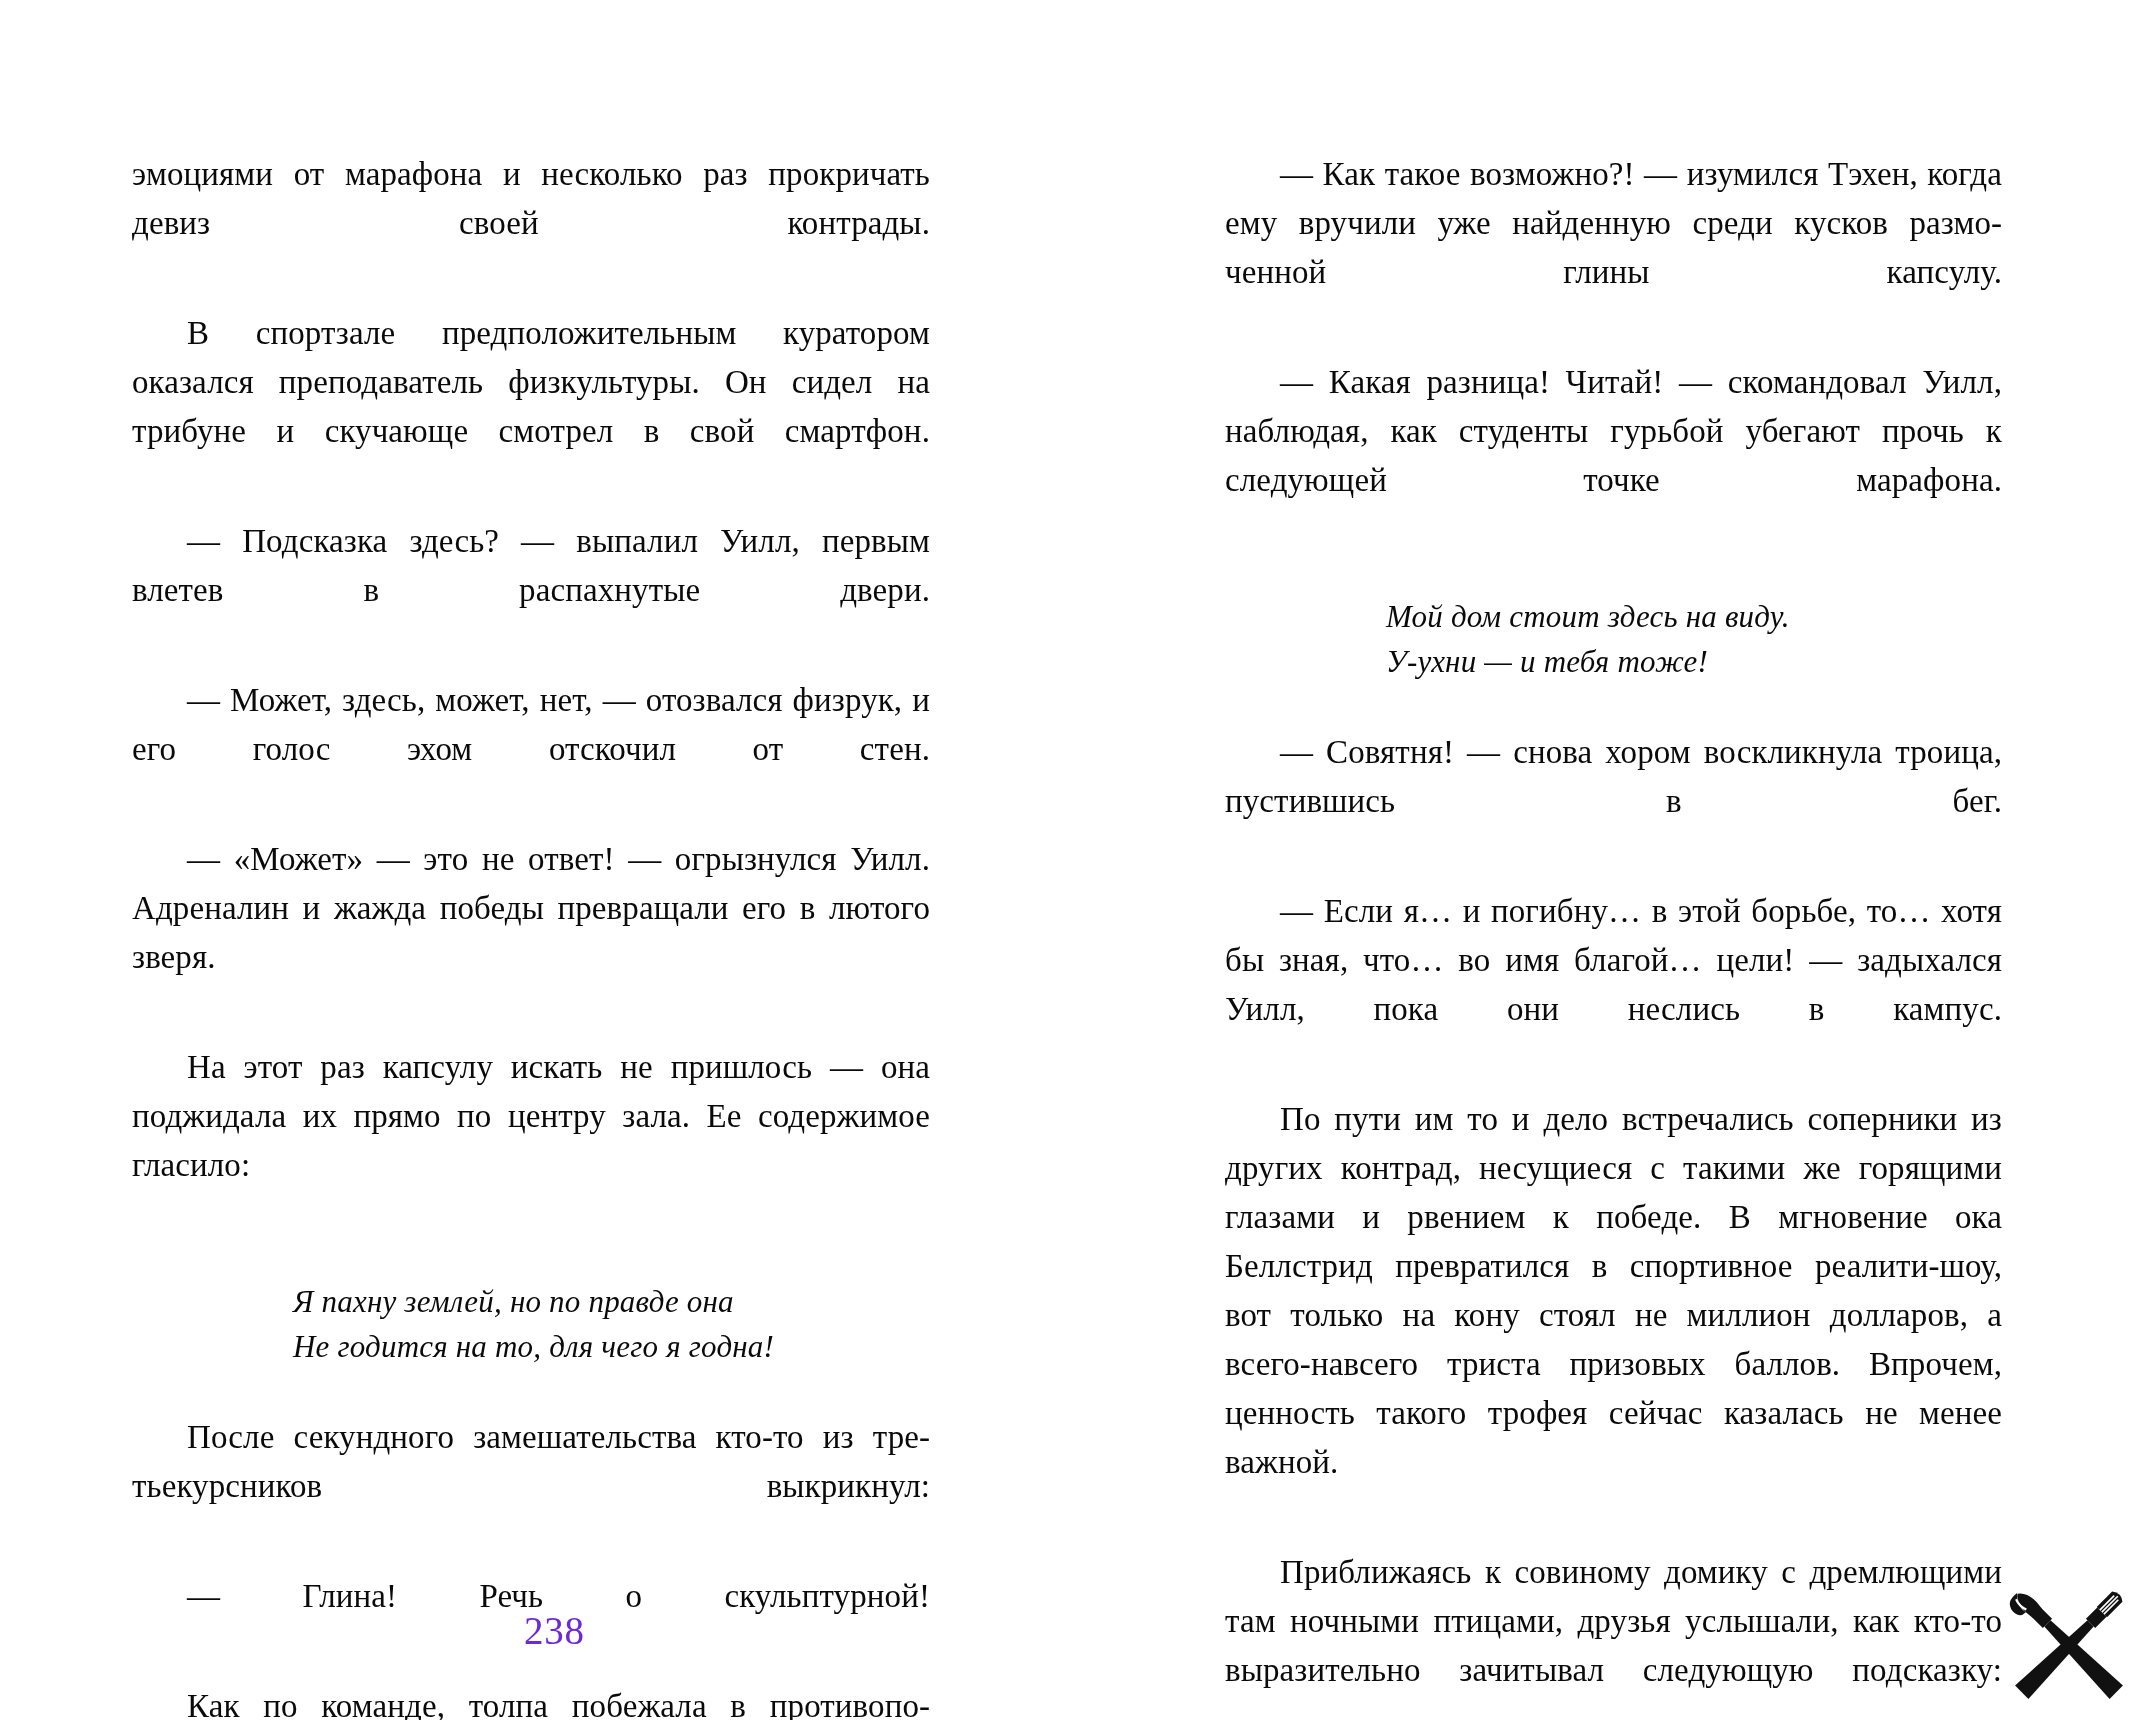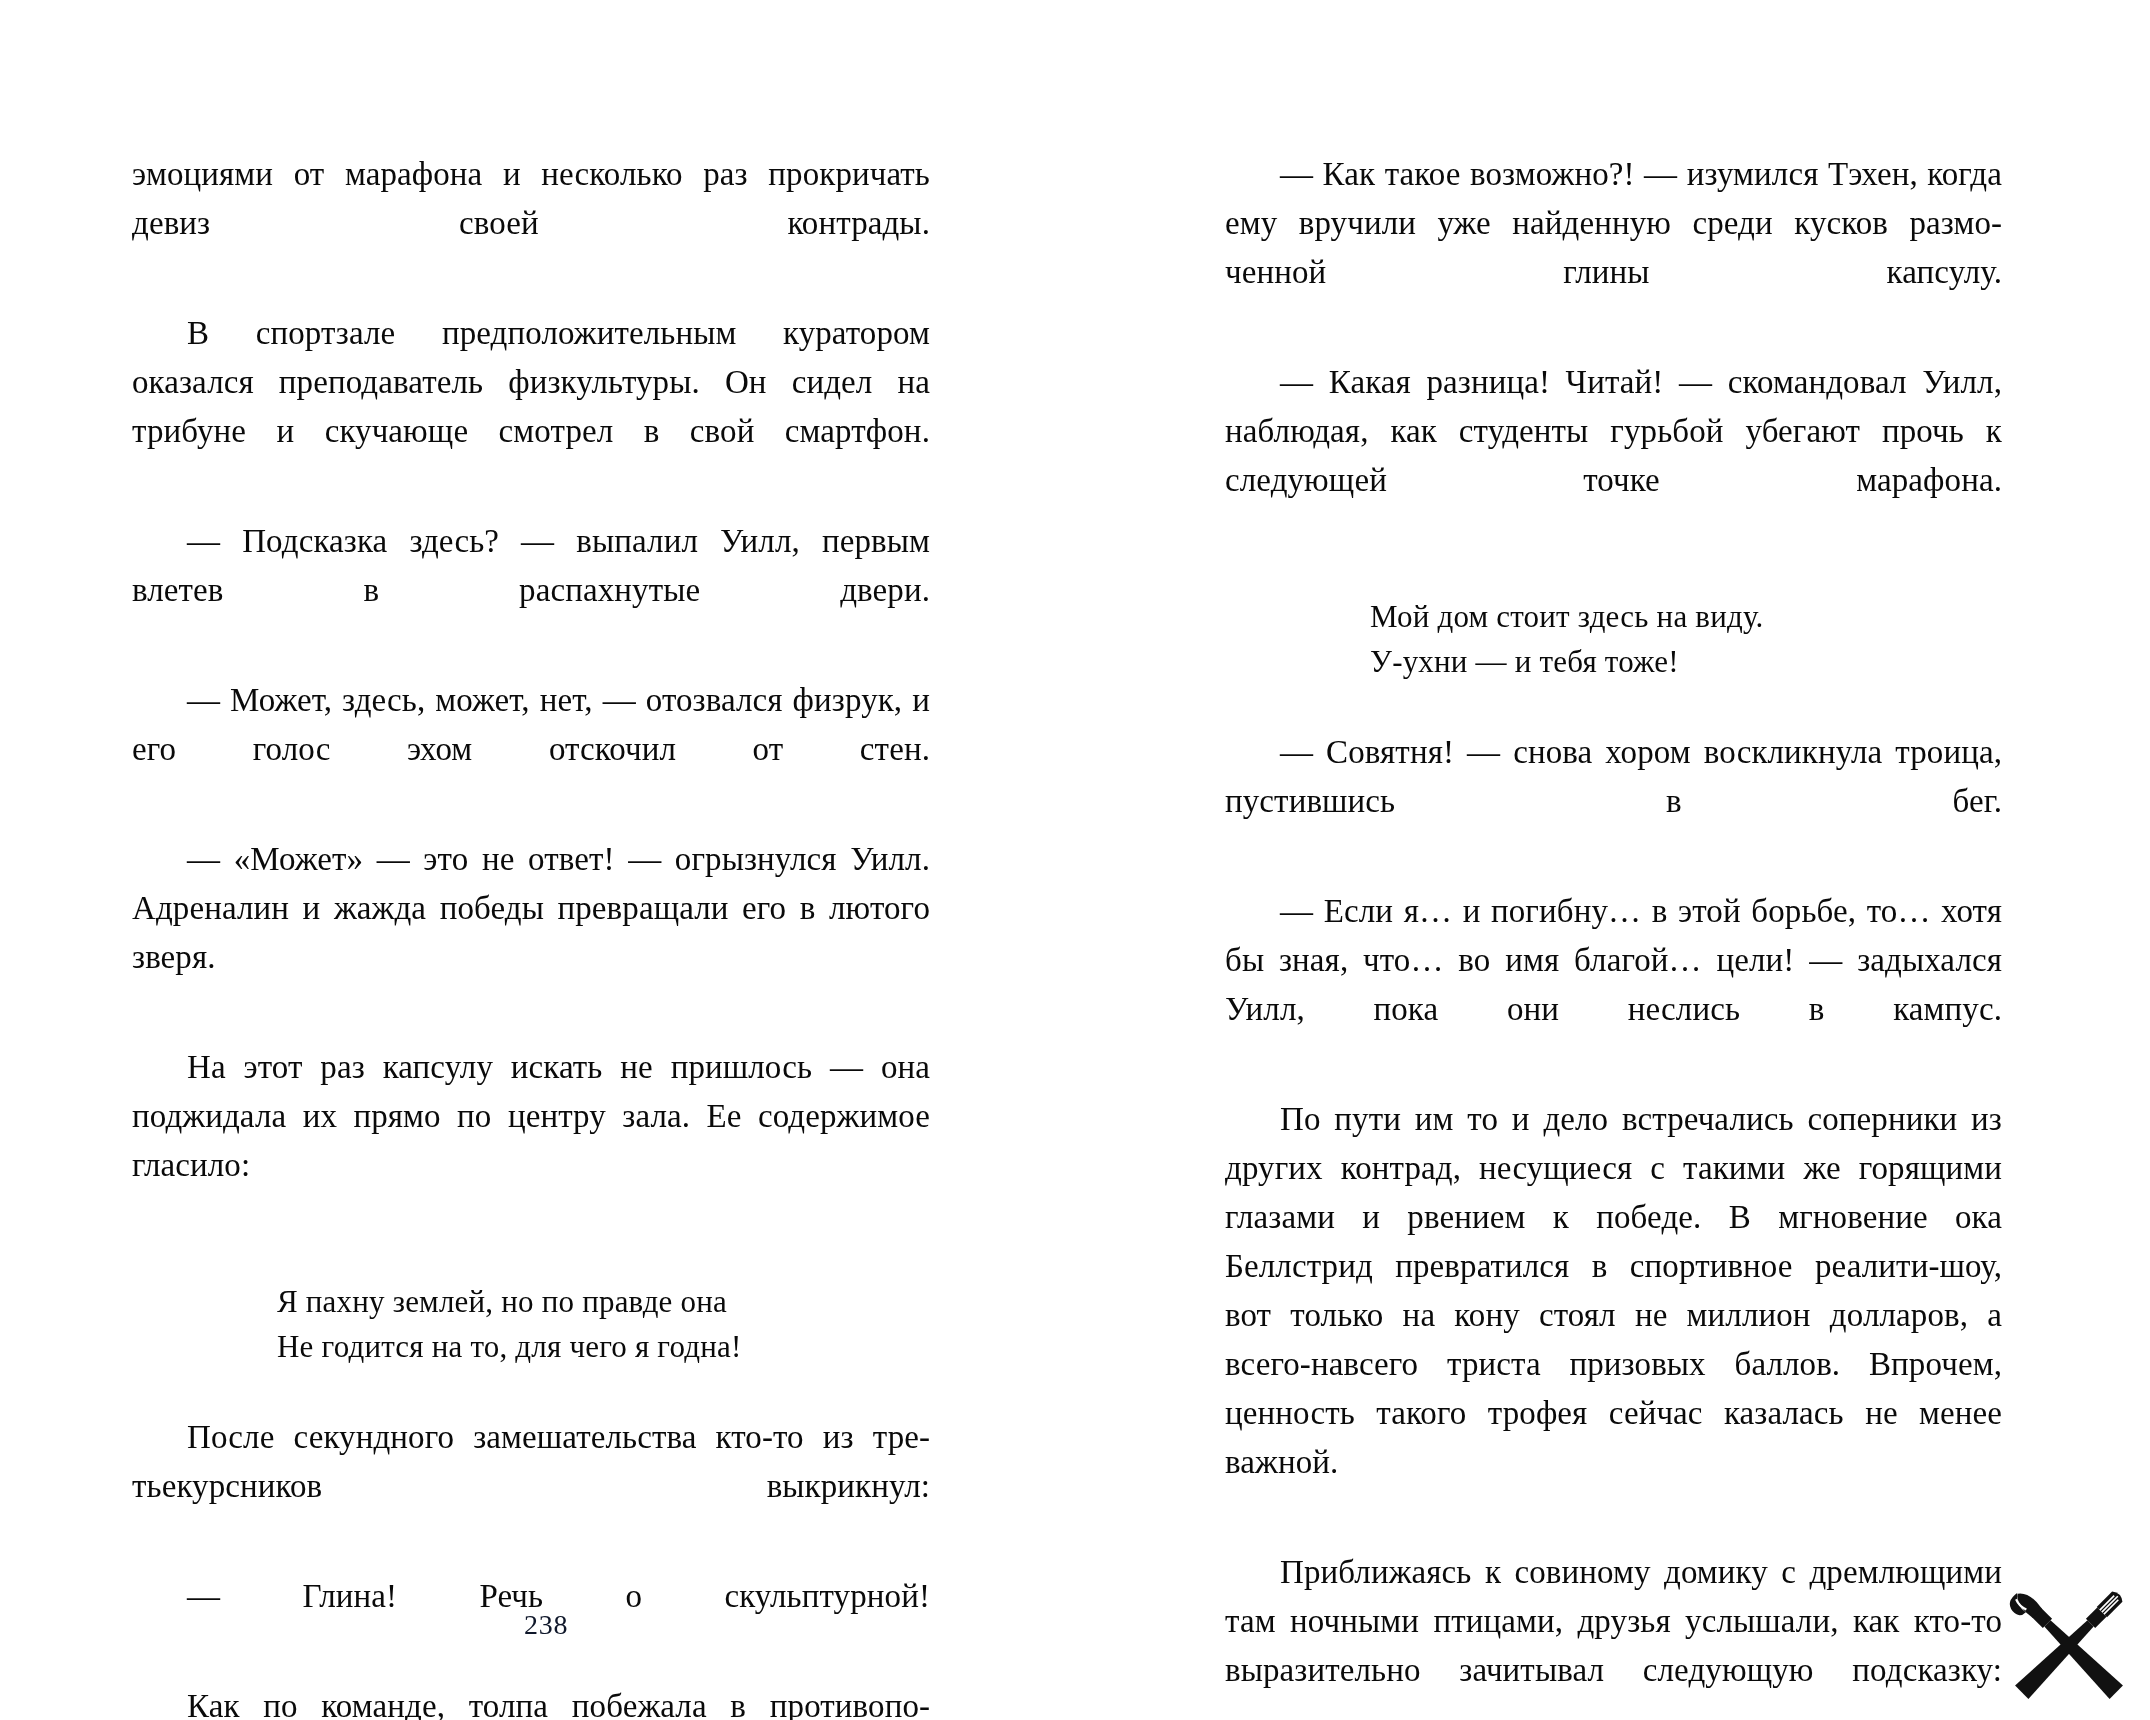--- a/index.html
+++ b/index.html
@@ -49,37 +49,38 @@
 
   
   p.para::after {
     content: "";
     display: inline-block;
     width: 100%;
   }
 
   
   .verse {
-    margin: 0;
+    margin: 16px;
+    font-style: italic;
     font-size: 31px;
     line-height: 45px;
     padding-left: 157px;
     letter-spacing: 0.2px;
   }
   .verse .vline { display: block; white-space: nowrap; }
 
   .gap-before { margin-top: 40px; }
   .gap-after  { margin-bottom: 44px; }
 
   
   .folio {
     position: absolute;
-    font-size: 28px;
+    font-size: 39px;
     line-height: 1;
-    color: #0f172a;
+    color: #6d28d9;
     letter-spacing: 0.7px;
   }
   .folio-left  { left: 524px;  top: 1611px; }
 
   
   .logo {
     position: absolute;
     left: 1992px;
     top: 1572px;
     width: 154px;

